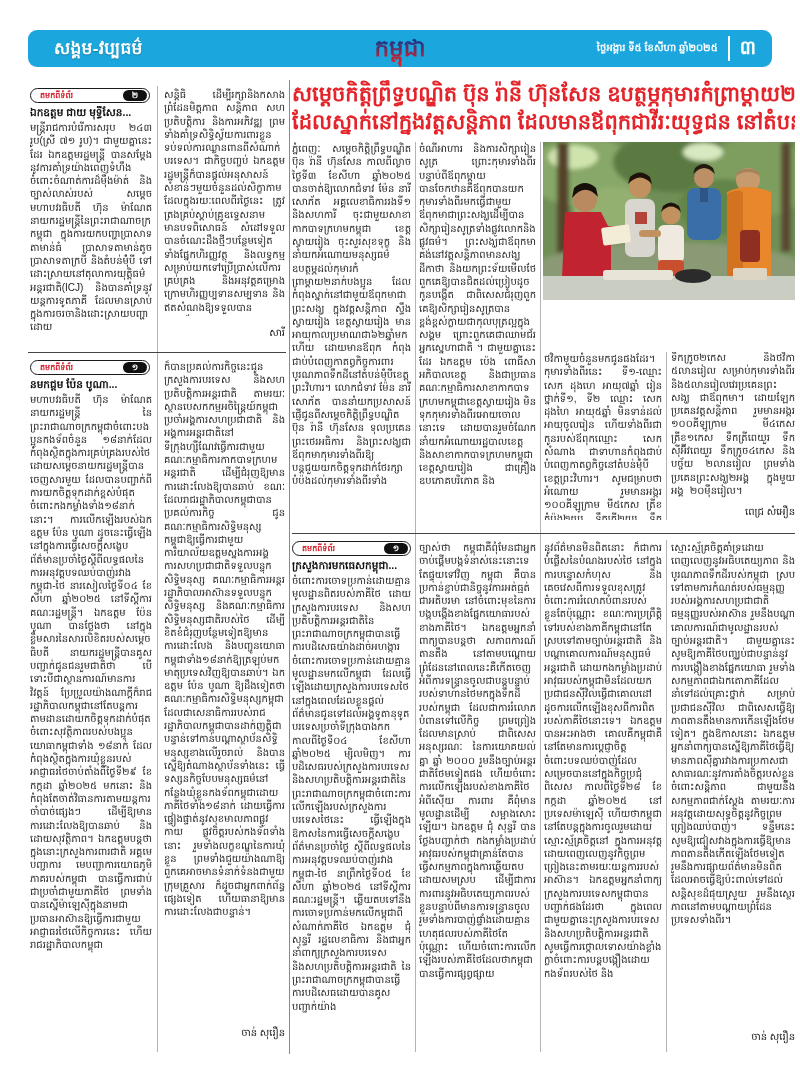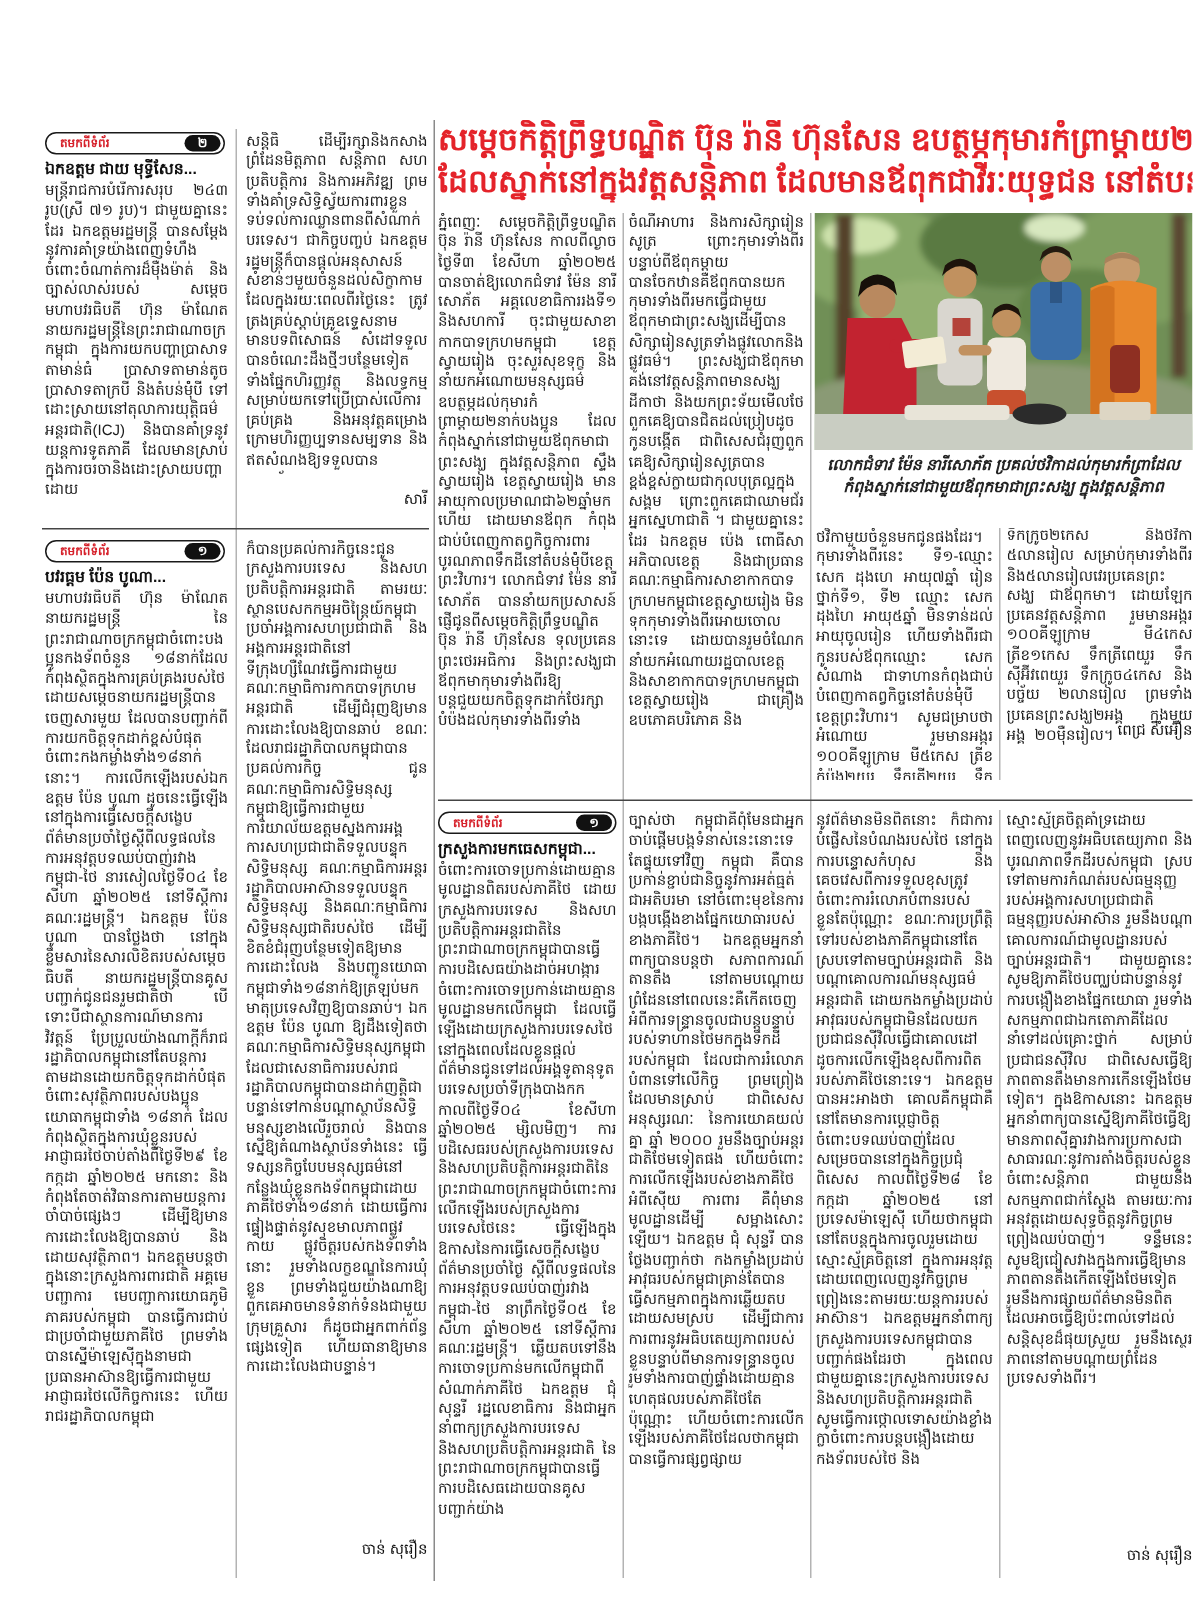--- a/index.html
+++ b/index.html
@@ -61,20 +61,29 @@
   }
   
   .vrule{position:absolute;width:1px;background:#b3b3b3;}
   .hrule{position:absolute;height:1px;background:#444;}
 </style>
 </head>
 <body>
 
 <div class="page">
 
+  <div class="masthead">
+    <div class="section-title">សង្គម-វប្បធម៌</div>
+    <div class="logo">កម្ពុជា</div>
+    <div class="right-group">
+      <div class="issue-date">ថ្ងៃអង្គារ ទី៥ ខែសីហា ឆ្នាំ២០២៥</div>
+      <div class="mast-divider"></div>
+      <div class="page-number">៣</div>
+    </div>
+  </div>
 
   <div class="vrule" style="left:157px;top:86px;height:966px;"></div>
   <div class="vrule" style="left:289px;top:80px;height:974px;background:#8a8a8a;"></div>
   <div class="vrule" style="left:415px;top:142px;height:910px;"></div>
   <div class="vrule" style="left:540px;top:142px;height:910px;"></div>
   <div class="vrule" style="left:666px;top:352px;height:168px;"></div>
   <div class="vrule" style="left:666px;top:540px;height:512px;"></div>
   <div class="hrule" style="left:28px;top:352px;width:258px;"></div>
   <div class="hrule" style="left:292px;top:533px;width:503px;"></div>
 
@@ -84,21 +93,21 @@
   </div>
   <div class="lead" style="left:30px;top:106px;width:122px;">ឯកឧត្តម ជាយ មុទ្ធីសែន...</div>
   <div class="col" style="left:30px;top:121px;width:122px;height:222px;">មន្រ្តីរាជការបំរើការសរុប ២៤៣ រូប(ស្រី ៧១ រូប)។ ជាមួយគ្នានេះដែរ ឯកឧត្តមរដ្ឋមន្ត្រី បានសម្តែងនូវការគាំទ្រយ៉ាងពេញទំហឹងចំពោះចំណាត់ការដ៏ម៉ឺងម៉ាត់ និងច្បាស់លាស់របស់ សម្តេចមហាបវរធិបតី ហ៊ុន ម៉ាណែត នាយករដ្ឋមន្ត្រីនៃព្រះរាជាណាចក្រកម្ពុជា ក្នុងការយកបញ្ហាប្រាសាទតាមាន់ធំ ប្រាសាទតាមាន់តូច ប្រាសាទតាក្របី និងតំបន់ម៉ុំបី ទៅដោះស្រាយនៅតុលាការយុត្តិធម៌អន្តរជាតិ(ICJ) និងបានគាំទ្រនូវយន្តការទូតភាគី ដែលមានស្រាប់ក្នុងការចរចានិងដោះស្រាយបញ្ហាដោយ</div>
   <div class="col" style="left:164px;top:88px;width:121px;height:228px;">សន្តិធិ ដើម្បីរក្សានិងកសាងព្រំដែនមិត្តភាព សន្តិភាព សហប្រតិបត្តិការ និងការអភិវឌ្ឍ ព្រមទាំងគាំទ្រសិទ្ធិស្វ័យការពារខ្លួនទប់ទល់ការឈ្លានពានពីសំណាក់បរទេស។ ជាកិច្ចបញ្ចប់ ឯកឧត្តមរដ្ឋមន្ត្រីក៏បានផ្តល់អនុសាសន៍សំខាន់ៗមួយចំនួនដល់សិក្ខាកាមដែលក្នុងរយៈពេលពីរថ្ងៃនេះ ត្រូវត្រងគ្រប់ស្តាប់គ្រូឧទ្ទេសនាមមានបទពិសោធន៍ សំដៅទទួលបានចំណេះដឹងថ្មីៗបន្ថែមទៀតទាំងផ្នែកហិរញ្ញវត្ថុ និងលទ្ធកម្មសម្រាប់យកទៅប្រើប្រាស់លើការគ្រប់គ្រង និងអនុវត្តគម្រោងក្រោមហិរញ្ញប្បទានសម្បទាន និងឥតសំណងឱ្យទទួលបានជោគជ័យ។</div>
   <div class="byline" style="left:164px;top:326px;width:121px;">សារី</div>
 
   <div class="pill" style="left:30px;top:360px;width:120px;">
     <span class="pill-text">តមកពីទំព័រ</span>
     <span class="pill-badge">១</span>
   </div>
-  <div class="lead" style="left:30px;top:378px;width:122px;">បវរធ្តម ប៉ែន បូណា...</div>
+  <div class="lead" style="left:30px;top:378px;width:122px;">នមកជ្តម ប៉ែន បូណា...</div>
   <div class="col" style="left:30px;top:393px;width:122px;height:659px;">មហាបវរធិបតី ហ៊ុន ម៉ាណែត នាយករដ្ឋមន្ត្រី នៃព្រះរាជាណាចក្រកម្ពុជាចំពោះបងប្អូនកងទ័ពចំនួន ១៨នាក់ដែលកំពុងស្ថិតក្នុងការគ្រប់គ្រងរបស់ថៃ ដោយសម្តេចនាយករដ្ឋមន្ត្រីបានចេញសារមួយ ដែលបានបញ្ជាក់ពីការយកចិត្តទុកដាក់ខ្ពស់បំផុតចំពោះកងកម្លាំងទាំង១៨នាក់នោះ។ ការលើកឡើងរបស់ឯកឧត្តម ប៉ែន បូណា ដូចនេះធ្វើឡើងនៅក្នុងការធ្វើសេចក្តីសង្ខេបព័ត៌មានប្រចាំថ្ងៃស្តីពីលទ្ធផលនៃការអនុវត្តបទឈប់បាញ់រវាងកម្ពុជា-ថៃ នារសៀលថ្ងៃទី០៤ ខែសីហា ឆ្នាំ២០២៥ នៅទីស្តីការគណៈរដ្ឋមន្ត្រី។ ឯកឧត្តម ប៉ែន បូណា បានថ្លែងថា នៅក្នុងខ្លឹមសារនៃសារលិខិតរបស់សម្តេចធិបតី នាយករដ្ឋមន្ត្រីបានគូសបញ្ជាក់ជូនជនរួមជាតិថា បើទោះបីជាស្ថានការណ៍មានការវិវត្តន៍ ប្រែប្រួលយ៉ាងណាក្តីក៏រាជរដ្ឋាភិបាលកម្ពុជានៅតែបន្តការតាមដានដោយកចិត្តទុកដាក់បំផុតចំពោះសុវត្ថិភាពរបស់បងប្អូនយោធាកម្ពុជាទាំង ១៨នាក់ ដែលកំពុងស្ថិតក្នុងការឃុំខ្លួនរបស់អាជ្ញាធរថៃចាប់តាំងពីថ្ងៃទី២៩ ខែកក្កដា ឆ្នាំ២០២៥ មកនោះ និងកំពុងតែចាត់វិធានការតាមយន្តការចាំបាច់ផ្សេងៗ ដើម្បីឱ្យមានការដោះលែងឱ្យបានឆាប់ និងដោយសុវត្ថិភាព។ ឯកឧត្តមបន្តថា ក្នុងនោះក្រសួងការពារជាតិ អគ្គមេបញ្ជាការ មេបញ្ជាការយោធភូមិភាគរបស់កម្ពុជា បានធ្វើការជាប់ជាប្រចាំជាមួយភាគីថៃ ព្រមទាំងបានស្នើម៉ាឡេស៊ីក្នុងនាមជាប្រធានអាស៊ានឱ្យធ្វើការជាមួយអាជ្ញាធរថៃលើកិច្ចការនេះ ហើយរាជរដ្ឋាភិបាលកម្ពុជា</div>
   <div class="col" style="left:164px;top:360px;width:121px;height:660px;">ក៏បានប្រគល់ការកិច្ចនេះជូនក្រសួងការបរទេស និងសហប្រតិបត្តិការអន្តរជាតិ តាមរយៈស្ថានបេសកកម្មអចិន្ត្រៃយ៍កម្ពុជាប្រចាំអង្គការសហប្រជាជាតិ និងអង្គការអន្តរជាតិនៅទីក្រុងហ្សឺណែវធ្វើការជាមួយគណៈកម្មាធិការកាកបាទក្រហមអន្តរជាតិ ដើម្បីជំរុញឱ្យមានការដោះលែងឱ្យបានឆាប់ ខណៈដែលរាជរដ្ឋាភិបាលកម្ពុជាបានប្រគល់ការកិច្ច ជូនគណៈកម្មាធិការសិទ្ធិមនុស្សកម្ពុជាឱ្យធ្វើការជាមួយការិយាល័យឧត្តមស្នងការអង្គការសហប្រជាជាតិទទួលបន្ទុកសិទ្ធិមនុស្ស គណៈកម្មាធិការអន្តររដ្ឋាភិបាលអាស៊ានទទួលបន្ទុកសិទ្ធិមនុស្ស និងគណៈកម្មាធិការសិទ្ធិមនុស្សជាតិរបស់ថៃ ដើម្បីខិតខំជំរុញបន្ថែមទៀតឱ្យមានការដោះលែង និងបញ្ជូនយោធាកម្ពុជាទាំង១៨នាក់ឱ្យត្រឡប់មកមាតុប្រទេសវិញឱ្យបានឆាប់។ ឯកឧត្តម ប៉ែន បូណា ឱ្យដឹងទៀតថាគណៈកម្មាធិការសិទ្ធិមនុស្សកម្ពុជា ដែលជាសេនាធិការរបស់រាជរដ្ឋាភិបាលកម្ពុជាបានដាក់ញត្តិជាបន្ទាន់ទៅកាន់បណ្តាស្ថាប័នសិទ្ធិ មនុស្សខាងលើរួចរាល់ និងបានស្នើឱ្យតំណាងស្ថាប័នទាំងនេះ ធ្វើទស្សនកិច្ចបែបមនុស្សធម៌នៅកន្លែងឃុំខ្លួនកងទ័ពកម្ពុជាដោយភាគីថៃទាំង១៨នាក់ ដោយធ្វើការផ្ទៀងផ្ទាត់នូវសុខមាលភាពផ្លូវកាយ ផ្លូវចិត្តរបស់កងទ័ពទាំងនោះ រួមទាំងលក្ខខណ្ឌនៃការឃុំខ្លួន ព្រមទាំងជួយយ៉ាងណាឱ្យពួកគេអាចមានទំនាក់ទំនងជាមួយក្រុមគ្រួសារ ក៏ដូចជាអ្នកពាក់ព័ន្ធ ផ្សេងទៀត ហើយធានាឱ្យមានការដោះលែងជាបន្ទាន់។</div>
   <div class="byline" style="left:164px;top:1026px;width:121px;">ចាន់ សុរឿន</div>
 
   <div class="headline-line" style="top:80px;">សម្តេចកិត្តិព្រឹទ្ធបណ្ឌិត ប៊ុន រ៉ានី ហ៊ុនសែន ឧបត្ថម្ភកុមារកំព្រាម្តាយ២នាក់បងប្អូន</div>
   <div class="headline-line" style="top:108px;">ដែលស្នាក់នៅក្នុងវត្តសន្តិភាព ដែលមានឪពុកជាវីរៈយុទ្ធជន នៅតំបន់ម៉ុំបី</div>
 
   <div class="col" style="left:292px;top:142px;width:119px;height:387px;">ភ្នំពេញៈ សម្តេចកិត្តិព្រឹទ្ធបណ្ឌិត ប៊ុន រ៉ានី ហ៊ុនសែន កាលពីល្ងាចថ្ងៃទី៣ ខែសីហា ឆ្នាំ២០២៥ បានចាត់ឱ្យលោកជំទាវ ម៉ែន នារីសោភ័ត អគ្គលេខាធិការរងទី១ និងសហការី ចុះជាមួយសាខាកាកបាទក្រហមកម្ពុជា ខេត្តស្វាយរៀង ចុះសួរសុខទុក្ខ និងនាំយកអំណោយមនុស្សធម៌ឧបត្ថម្ភដល់កុមារកំព្រាម្តាយ២នាក់បងប្អូន ដែលកំពុងស្នាក់នៅជាមួយឪពុកមាជាព្រះសង្ឃ ក្នុងវត្តសន្តិភាព ស្ទឹងស្វាយរៀង ខេត្តស្វាយរៀង មានអាយុកាលប្រមាណជា៦២ឆ្នាំមកហើយ ដោយមានឪពុក កំពុងជាប់បំពេញកាតព្វកិច្ចការពារបូរណភាពទឹកដីនៅតំបន់ម៉ុំបីខេត្តព្រះវិហារ។ លោកជំទាវ ម៉ែន នារីសោភ័ត បាននាំយកប្រសាសន៍ផ្ញើជូនពីសម្តេចកិត្តិព្រឹទ្ធបណ្ឌិត ប៊ុន រ៉ានី ហ៊ុនសែន ទុលប្រគេនព្រះថេរអធិការ និងព្រះសង្ឃជាឪពុកមាកុមារទាំងពីរឱ្យបន្តជួយយកចិត្តទុកដាក់ថែរក្សាបំប៉ងដល់កុមារទាំងពីរទាំង</div>
   <div class="col" style="left:419px;top:142px;width:117px;height:387px;">ចំណីអាហារ និងការសិក្សារៀនសូត្រ ព្រោះកុមារទាំងពីរ បន្ទាប់ពីឪពុកម្តាយបានចែកឋានគឺឪពុកបានយកកុមារទាំងពីរមកធ្វើជាមួយឪពុកមាជាព្រះសង្ឃដើម្បីបានសិក្សារៀនសូត្រទាំងផ្លូវលោកនិងផ្លូវធម៌។ ព្រះសង្ឃជាឪពុកមា គង់នៅវត្តសន្តិភាពមានសង្ឃដីកាថា និងយកព្រះទ័យមើលថែពួកគេឱ្យបានជិតដល់ប្រៀបដូចកូនបង្កើត ជាពិសេសជំរុញពួកគេឱ្យសិក្សារៀនសូត្របានខ្ពង់ខ្ពស់ក្លាយជាកុលបុត្រល្អក្នុងសង្គម ព្រោះពួកគេជាឈាមជ័រអ្នកស្នេហាជាតិ ។ ជាមួយគ្នានេះដែរ ឯកឧត្តម ប៉េង ពោធីសា អភិបាលខេត្ត និងជាប្រធានគណៈកម្មាធិការសាខាកាកបាទក្រហមកម្ពុជាខេត្តស្វាយរៀង មិនទុកកុមារទាំងពីរអោយចោលនោះទេ ដោយបានរួមចំណែកនាំយកអំណោយរដ្ឋបាលខេត្ត និងសាខាកាកបាទក្រហមកម្ពុជា ខេត្តស្វាយរៀង ជាគ្រឿងឧបភោគបរិភោគ និង</div>
 
@@ -163,25 +172,24 @@
       </g>
 
       <g>
         <rect x="0" y="134" width="252" height="24" fill="#c9cdc2"></rect>
         <rect x="60" y="128" width="70" height="10" rx="3" fill="#e8e4d8"></rect>
         <ellipse cx="150" cy="134" rx="18" ry="7" fill="#2b2b2b"></ellipse>
         <rect x="190" y="126" width="34" height="12" rx="2" fill="#ddd6c4"></rect>
       </g>
     </svg>
   </div>
-  <div class="caption">លោកជំទាវ ម៉ែន នារីសោភ័ត ប្រគល់ថវិកាដល់កុមារកំព្រាដែលកំពុងស្នាក់នៅជាមួយឪពុកមាជាព្រះសង្ឃ ក្នុងវត្តសន្តិភាព</div>
 
   <div class="col" style="left:544px;top:352px;width:118px;height:168px;">ថវិកាមួយចំនួនមកជូនផងដែរ។ កុមារទាំងពីរនេះ ទី១-ឈ្មោះ សេក ដុងហេ អាយុ៧ឆ្នាំ រៀនថ្នាក់ទី១, ទី២ ឈ្មោះ សេក ដុងហៃ អាយុ៥ឆ្នាំ មិនទាន់ដល់អាយុចូលរៀន ហើយទាំងពីរជាកូនរបស់ឪពុកឈ្មោះ សេក សំណាង ជាទាហានកំពុងជាប់បំពេញកាតព្វកិច្ចនៅតំបន់ម៉ុំបី ខេត្តព្រះវិហារ។ សូមជម្រាបថា អំណោយ រួមមានអង្ករ ១០០គីឡូក្រាម មី៥កេស ត្រីខកំប៉ុង២យួរ ទឹកត្រី២យួរ ទឹកស៊ីអ៊ីវ២យួរ</div>
   <div class="col" style="left:671px;top:352px;width:124px;height:150px;font-family:Liberation Mono, monospace;">ទឹកក្រូច២កេស និងថវិកា ៥លានរៀល សម្រាប់កុមារទាំងពីរ និង៥លានរៀលវេរប្រគេនព្រះសង្ឃ ជាឪពុកមា។ ដោយឡែក ប្រគេនវត្តសន្តិភាព រួមមានអង្ករ ១០០គីឡូក្រាម មី៤កេស ត្រីខ១កេស ទឹកត្រីពេយួរ ទឹកស៊ីអ៊ីវពេយួរ ទឹកក្រូច៤កេស និងបច្ច័យ ២លានរៀល ព្រមទាំងប្រគេនព្រះសង្ឃ២អង្គ ក្នុងមួយអង្គ ២០ម៉ឺនរៀល។</div>
-  <div class="byline" style="left:671px;top:480px;width:124px;">ពេជ្រ សំអឿន</div>
+  <div class="byline" style="left:671px;top:505px;width:124px;">ពេជ្រ សំអឿន</div>
 
   <div class="pill" style="left:292px;top:541px;width:119px;">
     <span class="pill-text">តមកពីទំព័រ</span>
     <span class="pill-badge">១</span>
   </div>
   <div class="lead" style="left:292px;top:559px;width:119px;">ក្រសួងការមកធេសកម្ពុជា...</div>
   <div class="col" style="left:292px;top:574px;width:119px;height:478px;">ចំពោះការចោទប្រកាន់ដោយគ្មានមូលដ្ឋានពិតរបស់ភាគីថៃ ដោយក្រសួងការបរទេស និងសហប្រតិបត្តិការអន្តរជាតិនៃព្រះរាជាណាចក្រកម្ពុជាបានធ្វើការបដិសេធយ៉ាងដាច់អហង្ការ ចំពោះការចោទប្រកាន់ដោយគ្មានមូលដ្ឋានមកលើកម្ពុជា ដែលធ្វើឡើងដោយក្រសួងការបរទេសថៃនៅក្នុងពេលដែលខ្លួនផ្តល់ព័ត៌មានជូនទៅដល់អង្គទូតានុទូតបរទេសប្រចាំទីក្រុងបាងកក កាលពីថ្ងៃទី០៤ ខែសីហា ឆ្នាំ២០២៥ ម្សិលមិញ។ ការបដិសេធរបស់ក្រសួងការបរទេស និងសហប្រតិបត្តិការអន្តរជាតិនៃព្រះរាជាណាចក្រកម្ពុជាចំពោះការលើកឡើងរបស់ក្រសួងការបរទេសថៃនេះ ធ្វើឡើងក្នុងឱកាសនៃការធ្វើសេចក្តីសង្ខេបព័ត៌មានប្រចាំថ្ងៃ ស្តីពីលទ្ធផលនៃការអនុវត្តបទឈប់បាញ់រវាងកម្ពុជា-ថៃ នាព្រឹកថ្ងៃទី០៥ ខែសីហា ឆ្នាំ២០២៥ នៅទីស្តីការគណៈរដ្ឋមន្ត្រី។ ឆ្លើយតបទៅនឹងការចោទប្រកាន់មកលើកម្ពុជាពីសំណាក់ភាគីថៃ ឯកឧត្តម ជុំ សុន្ទរី រដ្ឋលេខាធិការ និងជាអ្នកនាំពាក្យក្រសួងការបរទេស និងសហប្រតិបត្តិការអន្តរជាតិ នៃព្រះរាជាណាចក្រកម្ពុជាបានធ្វើការបដិសេធដោយបានគូសបញ្ជាក់យ៉ាង</div>
   <div class="col" style="left:419px;top:541px;width:117px;height:511px;">ច្បាស់ថា កម្ពុជាគឺពុំមែនជាអ្នកចាប់ផ្តើមបង្កទំនាស់នេះនោះទេ តែផ្ទុយទៅវិញ កម្ពុជា គឺបានប្រកាន់ខ្ជាប់ជានិច្ចនូវការអត់ធ្មត់ជាអតិបរមា នៅចំពោះមុខនៃការបង្កបង្កើងខាងផ្នែកយោធារបស់ខាងភាគីថៃ។ ឯកឧត្តមអ្នកនាំពាក្យបានបន្តថា សភាពការណ៍តានតឹង នៅតាមបណ្តោយព្រំដែននៅពេលនេះគឺកើតចេញអំពីការទន្រ្ទានចូលជាបន្តបន្ទាប់របស់ទាហានថៃមកក្នុងទឹកដីរបស់កម្ពុជា ដែលជាការរំលោភបំពានទៅលើកិច្ច ព្រមព្រៀងដែលមានស្រាប់ ជាពិសេសអនុស្សរណៈ នៃការយោគយល់គ្នា ឆ្នាំ ២០០០ រួមនឹងច្បាប់អន្តរជាតិថែមទៀតផង ហើយចំពោះការលើកឡើងរបស់ខាងភាគីថៃ អំពីស៊ើយ ការពារ គឺពុំមានមូលដ្ឋានដើម្បី សម្អាងសោះឡើយ។ ឯកឧត្តម ជុំ សុន្ទរី បានថ្លែងបញ្ជាក់ថា កងកម្លាំងប្រដាប់អាវុធរបស់កម្ពុជាគ្រាន់តែបានធ្វើសកម្មភាពក្នុងការឆ្លើយតបដោយសមស្រប ដើម្បីជាការការពារនូវអធិបតេយ្យភាពរបស់ខ្លួនបន្ទាប់ពីមានការទន្រ្ទានចូលរួមទាំងការបាញ់ផ្ទាំងដោយគ្មានហេតុផលរបស់ភាគីថៃតែប៉ុណ្ណោះ ហើយចំពោះការលើក ឡើងរបស់ភាគីថៃដែលថាកម្ពុជាបានធ្វើការផ្សព្វផ្សាយ</div>
   <div class="col" style="left:544px;top:541px;width:118px;height:511px;">នូវព័ត៌មានមិនពិតនោះ ក៏ជាការបំផ្លើសនៃបំណងរបស់ថៃ នៅក្នុងការបន្ទោសកំហុស និងគេចវេសពីការទទួលខុសត្រូវចំពោះការរំលោភបំពានរបស់ខ្លួនតែប៉ុណ្ណោះ ខណៈការប្រព្រឹត្តិទៅរបស់ខាងភាគីកម្ពុជានៅតែស្របទៅតាមច្បាប់អន្តរជាតិ និងបណ្តាគោលការណ៍មនុស្សធម៌អន្តរជាតិ ដោយកងកម្លាំងប្រដាប់អាវុធរបស់កម្ពុជាមិនដែលយកប្រជាជនស៊ីវិលធ្វើជាគោលដៅដូចការលើកឡើងខុសពីការពិតរបស់ភាគីថៃនោះទេ។ ឯកឧត្តមបានអះអាងថា គោលគឺកម្ពុជាគឺនៅតែមានការប្តេជ្ញាចិត្តចំពោះបទឈប់បាញ់ដែលសម្រេចបាននៅក្នុងកិច្ចប្រជុំពិសេស កាលពីថ្ងៃទី២៨ ខែកក្កដា ឆ្នាំ២០២៥ នៅប្រទេសម៉ាឡេស៊ី ហើយថាកម្ពុជានៅតែបន្តក្នុងការចូលរួមដោយស្មោះស្ម័គ្រចិត្តនៅ ក្នុងការអនុវត្តដោយពេញលេញនូវកិច្ចព្រមព្រៀងនេះតាមរយៈយន្តការរបស់អាស៊ាន។ ឯកឧត្តមអ្នកនាំពាក្យក្រសួងការបរទេសកម្ពុជាបានបញ្ជាក់ផងដែរថា ក្នុងពេលជាមួយគ្នានេះក្រសួងការបរទេស និងសហប្រតិបត្តិការអន្តរជាតិ សូមធ្វើការថ្កោលទោសយ៉ាងខ្លាំងក្លាចំពោះការបន្តបង្កឿងដោយកងទ័ពរបស់ថៃ និង</div>
   <div class="col" style="left:671px;top:541px;width:124px;height:462px;">ស្មោះស្ម័គ្រចិត្តគាំទ្រដោយពេញលេញនូវអធិបតេយ្យភាព និងបូរណភាពទឹកដីរបស់កម្ពុជា ស្របទៅតាមការកំណត់របស់ធម្មនុញ្ញរបស់អង្គការសហប្រជាជាតិ ធម្មនុញ្ញរបស់អាស៊ាន រួមនឹងបណ្តាគោលការណ៍ជាមូលដ្ឋានរបស់ច្បាប់អន្តរជាតិ។ ជាមួយគ្នានេះ សូមឱ្យភាគីថៃបញ្ឈប់ជាបន្ទាន់នូវការបង្កឿងខាងផ្នែកយោធា រួមទាំងសកម្មភាពជាឯកតោភាគីដែលនាំទៅដល់គ្រោះថ្នាក់ សម្រាប់ប្រជាជនស៊ីវិល ជាពិសេសធ្វើឱ្យភាពតានតឹងមានការកើនឡើងថែមទៀត។ ក្នុងឱកាសនោះ ឯកឧត្តមអ្នកនាំពាក្យបានស្នើឱ្យភាគីថៃធ្វើឱ្យមានភាពស៊ីគ្នារវាងការប្រកាសជាសាធារណៈនូវការតាំងចិត្តរបស់ខ្លួនចំពោះសន្តិភាព ជាមួយនឹងសកម្មភាពជាក់ស្តែង តាមរយៈការអនុវត្តដោយសុទ្ធចិត្តនូវកិច្ចព្រមព្រៀងឈប់បាញ់។ ទន្ទឹមនេះ សូមឱ្យជៀសវាងក្នុងការធ្វើឱ្យមានភាពតានតឹងកើតឡើងថែមទៀត រួមនឹងការផ្សាយព័ត៌មានមិនពិត ដែលអាចធ្វើឱ្យប៉ះពាល់ទៅដល់សន្តិសុខដ៏ផុយស្រួយ រួមនឹងស្ថេរភាពនៅតាមបណ្តាយព្រំដែនប្រទេសទាំងពីរ។</div>

